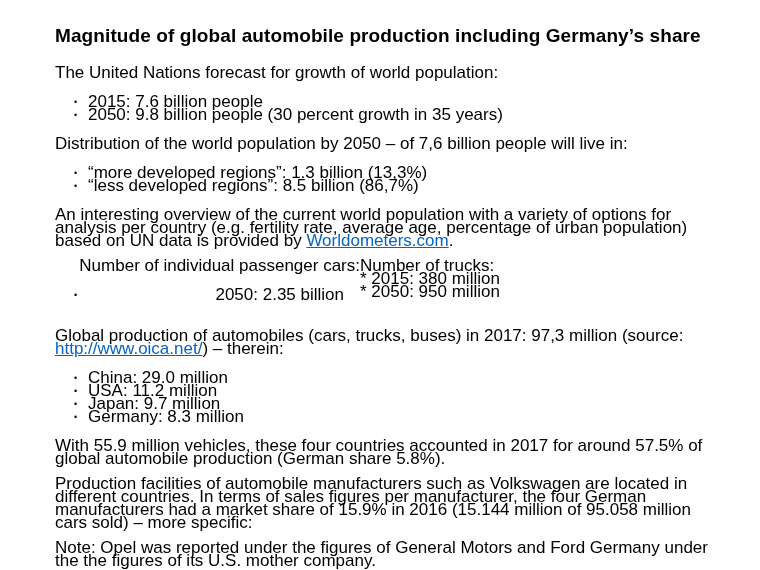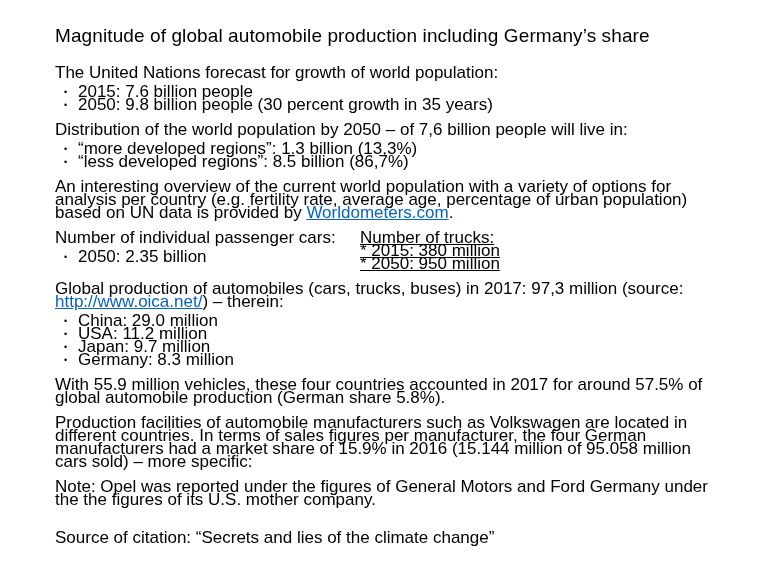--- a/index.html
+++ b/index.html
@@ -10,48 +10,48 @@
     color: #000000;
     overflow: hidden;
   }
   .page {
     width: 760px; height: 570px;
     padding: 25px 30px 0 55px;
   }
   .title {
     font-size: 19px;
     line-height: 22px;
-    font-weight: normal;
+    font-weight: bold;
     margin-bottom: 19px;
     letter-spacing: 0.1px;
   }
   .para {
     font-size: 17px;
     line-height: 13px;
     margin-bottom: 12px;
     max-width: 660px;
   }
   ul.bullets {
     list-style: none;
-    margin: 6px; padding: 0;
+    margin: 16px; padding: 0;
   }
   ul.bullets li {
     position: relative;
     padding-left: 17px;
   }
   ul.bullets li::before {
     content: "\2022";
     position: absolute;
     left: 3px;
     font-size: 9px;
     top: 1px;
   }
   .columns { display: flex; }
-  .col-left { width: 305px; }
-  .col-right { flex: 1; text-decoration: underline; }
+  .col-left { width: 305px; text-align: right; }
+  .col-right { flex: 1; }
   a.link {
     color: #0563C1;
     text-decoration: underline;
     cursor: pointer;
   }
   .source-line { margin-top: 25px; }
 </style>
 </head>
 <body>
 

